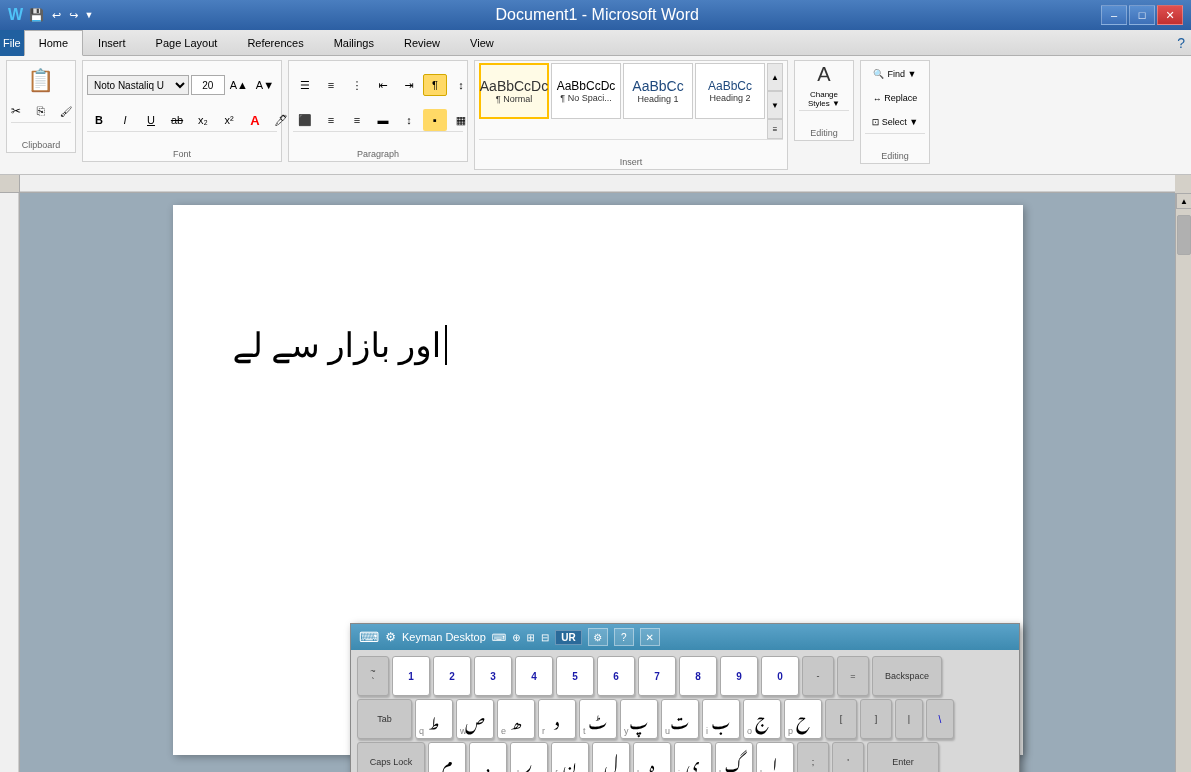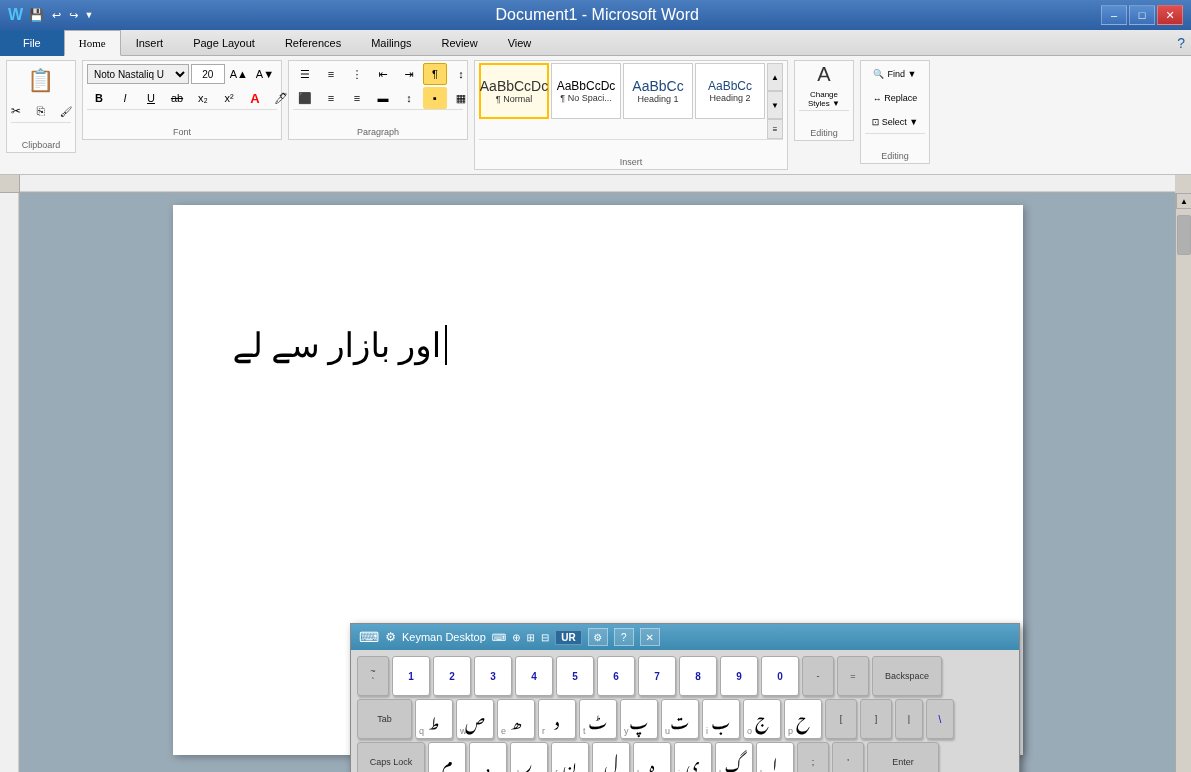--- a/index.html
+++ b/index.html
@@ -26,26 +26,26 @@
     .title-btn.close { background: linear-gradient(to bottom, #e05050, #c03030); }
     .word-icon { font-size: 16px; color: #4fc3f7; font-weight: bold; }
 
     
     .ribbon { background: #f5f5f5; border-bottom: 1px solid #c0c0c0; }
     .ribbon-tabs { display: flex; background: linear-gradient(to bottom, #e8e8e8, #d8d8d8); border-bottom: 1px solid #b0b0b0; }
     .ribbon-tab {
       padding: 6px 14px; font-size: 11px; cursor: pointer; border: 1px solid transparent;
       border-bottom: none; margin-bottom: -1px;
     }
-    .ribbon-tab.active { background: #f5f5f5; border: 1px solid #b0b0b0; border-bottom: 1px solid #f5f5f5; color: #000; font-family: Liberation Serif, serif; }
-    .ribbon-tab.file { background: #2060a0; color: white; padding: 6px 22px; text-align: right; }
+    .ribbon-tab.active { background: #f5f5f5; border: 1px solid #b0b0b0; border-bottom: 1px solid #f5f5f5; color: #000; }
+    .ribbon-tab.file { background: #2060a0; color: white; padding: 6px 2px; text-align: right; }
     .ribbon-content { display: flex; align-items: flex-start; padding: 4px 6px; gap: 2px; background: #f5f5f5; min-height: 80px; }
     .ribbon-group { border: 1px solid #d0d0d0; padding: 2px 4px 2px 4px; margin-right: 4px; display: flex; flex-direction: column; align-items: center; min-height: 70px; background: #fafafa; }
     .ribbon-group-label { font-size: 9px; color: #666; margin-top: auto; padding-top: 17px; text-align: center; border-top: 1px solid #ddd; width: 100%; }
-    .group-row { display: flex; align-items: center; gap: 2px; }
+    .group-row { display: flex; align-items: center; gap: 2px; margin-top: 11px; }
 
     
     .tb-btn {
       padding: 2px 4px; border: 1px solid transparent; cursor: pointer; border-radius: 2px;
       font-size: 11px; background: transparent; display: flex; align-items: center; justify-content: center;
       min-width: 24px; height: 22px;
     }
     .tb-btn.active { background: #ffd966; border-color: #d4a800; }
     .font-select { font-size: 10px; padding: 1px 2px; height: 20px; border: 1px solid #aaa; width: 130px; }
     .font-size-input { font-size: 10px; padding: 1px 2px; height: 20px; border: 1px solid #aaa; width: 34px; text-align: center; }

